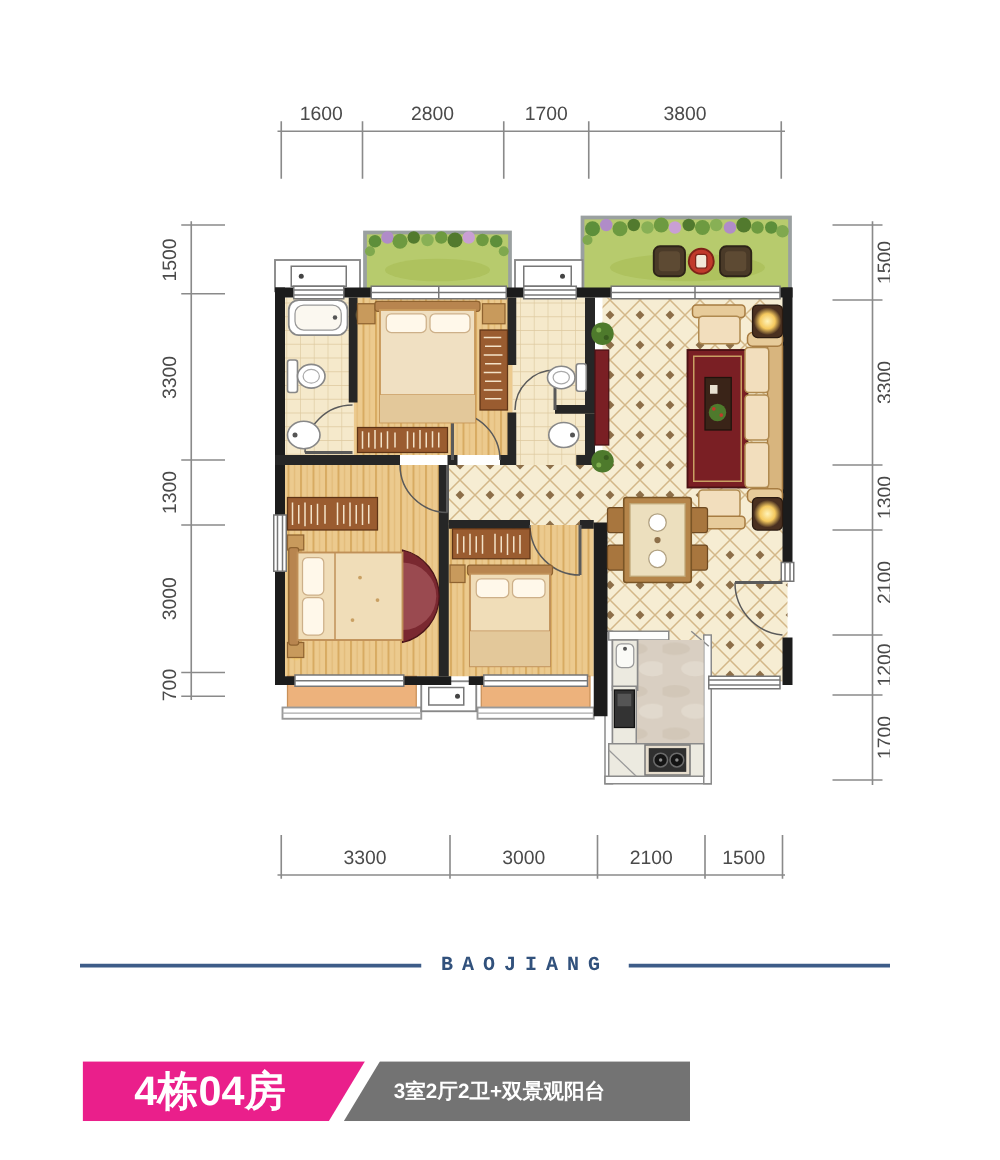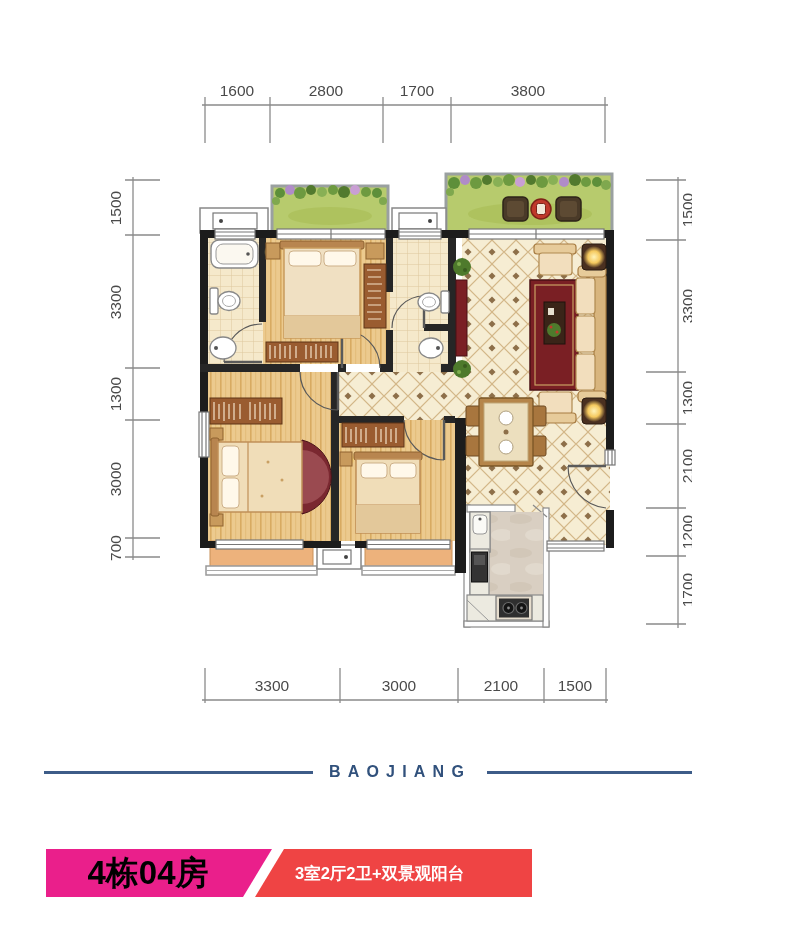--- a/index.html
+++ b/index.html
@@ -1,31 +1,31 @@
 <!DOCTYPE html>
 <html><head>
 <meta charset="utf-8">
 <style>
   html,body{margin:0;padding:0;background:#ffffff;}
   #stage{position:relative;width:692px;height:928px;background:#ffffff;overflow:hidden;
-         font-family:"Liberation Sans",sans-serif;}
+         font-family:"Liberation Sans",sans-serif;margin-left:20px;}
   #plan-svg{position:absolute;left:0;top:0;}
   .dim-text{font-size:15.5px;fill:#4a4a4a;font-family:"Liberation Sans",sans-serif;}
   
   #brand-row{position:absolute;left:44px;top:763px;width:712px;display:flex;align-items:center;}
   .brand-line{flex:1;height:3px;background:#3d5c88;}
-  #brand-name{margin:0 16px;color:#31517c;font-family:Liberation Sans, sans-serif;
+  #brand-name{margin:0 16px;color:#31517c;font-family:Liberation Mono, monospace;
               font-weight:bold;font-size:16px;letter-spacing:.45em;white-space:nowrap;}
   
   #label-bar{position:absolute;left:46px;top:849px;width:486px;height:48px;}
   #unit-badge{position:absolute;left:0;top:0;width:226px;height:48px;background:#ea1f8b;
               clip-path:polygon(0 0,100% 0,calc(100% - 29px) 100%,0 100%);
-              color:#000000;font-size:33px;font-weight:bold;display:flex;align-items:center;
+              color:#ffffff;font-size:33px;font-weight:bold;display:flex;align-items:center;
               justify-content:center;padding-right:22px;box-sizing:border-box;}
-  #info-badge{position:absolute;left:209px;top:0;width:277px;height:48px;background:#ef4444;
+  #info-badge{position:absolute;left:209px;top:0;width:277px;height:48px;background:#737373;
               clip-path:polygon(29px 0,100% 0,100% 100%,0 100%);
               color:#fff;display:flex;flex-direction:column;justify-content:center;
               padding-left:40px;box-sizing:border-box;}
   #info-badge .line{font-size:16.5px;font-weight:600;line-height:22px;white-space:nowrap;}
 </style>
 </head>
 <body>
 
 <div id="stage">
 

